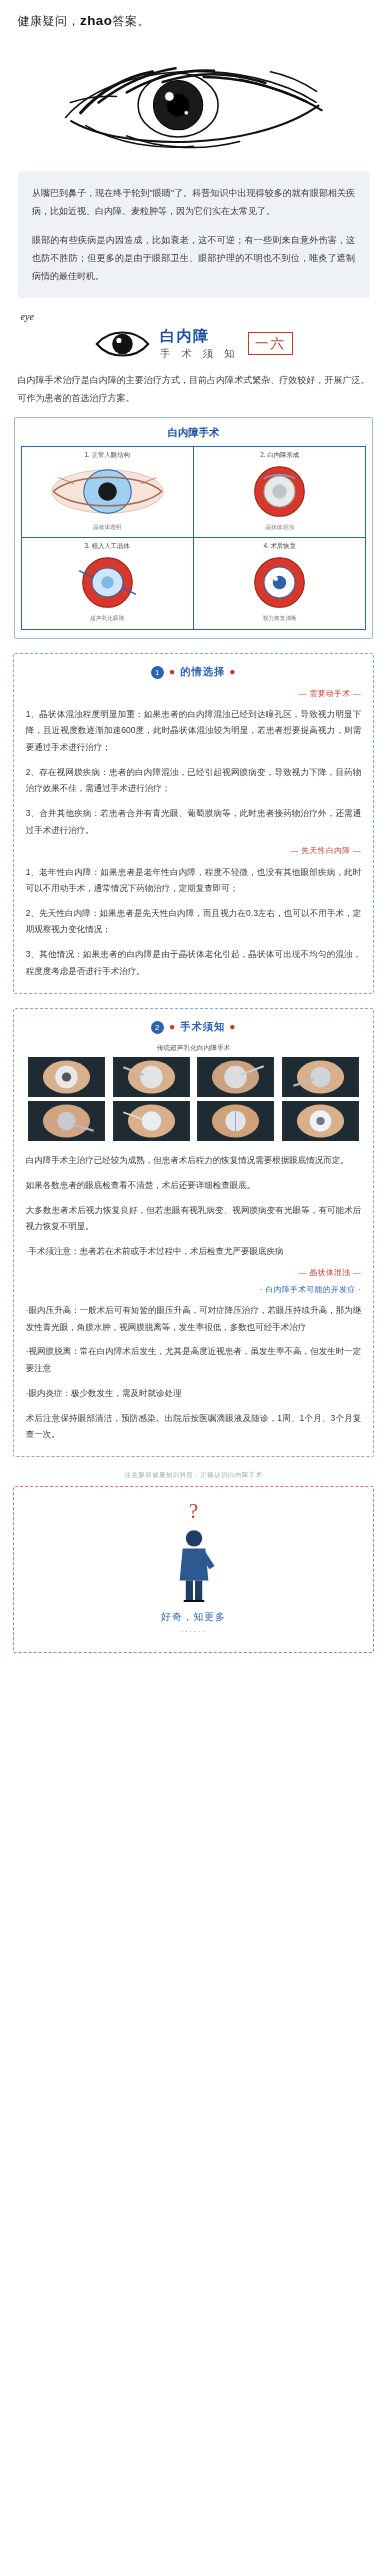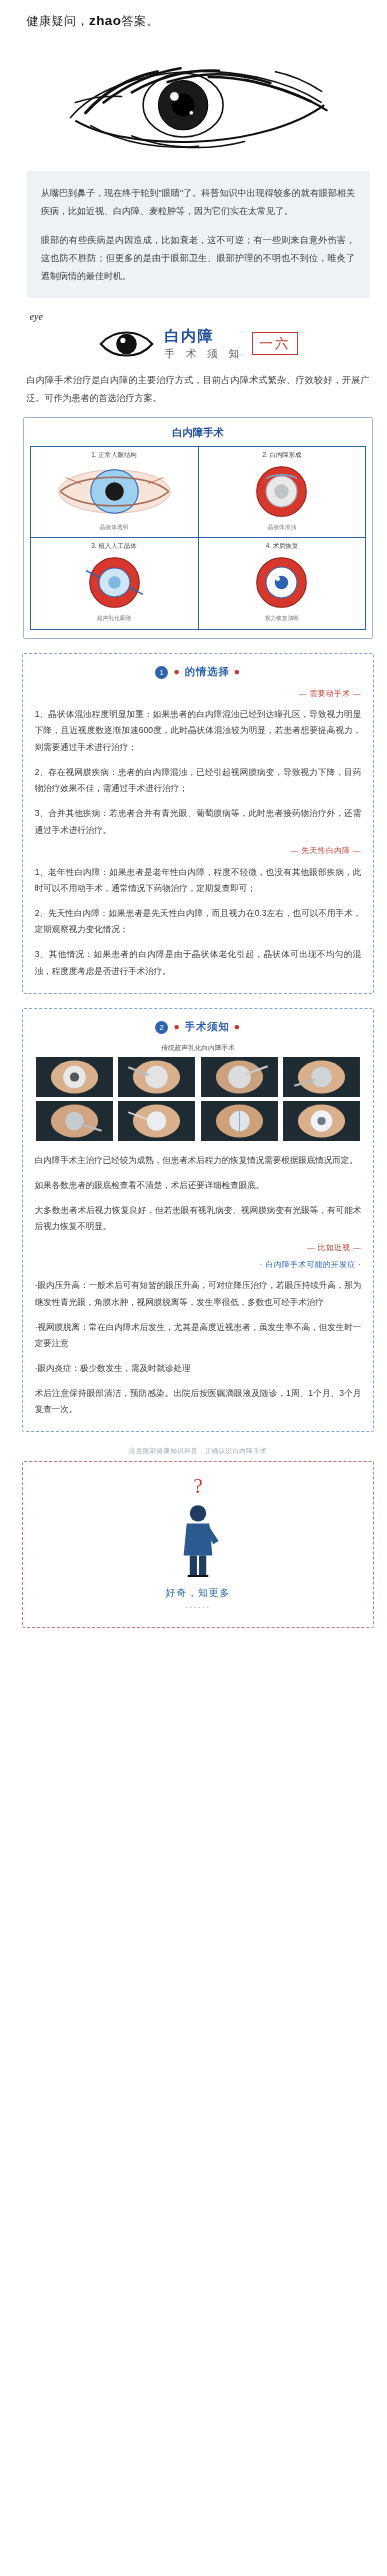--- a/index.html
+++ b/index.html
@@ -3,21 +3,21 @@
 <meta charset="utf-8">
 <style>
   * { box-sizing: border-box; }
   html, body { margin:0; padding:0; }
   body {
     width: 387px;
     background: #ffffff;
     font-family: "Liberation Sans", "DejaVu Sans", sans-serif;
     color: #333;
   }
-  .page { width: 387px; position: relative; overflow: hidden; padding-left: 9px; }
+  .page { width: 387px; position: relative; overflow: hidden; }
 
   
   .header {
     padding: 13.4px 17.5px 7.2px 17.5px;
     font-size: 12px;
     color: #2a2a2a;
     letter-spacing: 0.5px;
   }
   .header .brand { font-weight: bold; font-size: 13.4px; color:#111; }
 
@@ -438,22 +438,23 @@
               <circle cx="75" cy="39" r="21" fill="#f0f3f5"></circle>
               <circle cx="75" cy="39" r="8" fill="#6b7a86"></circle>
             </svg>
         </span>
       </div>
     </div>
 
     <p>白内障手术主治疗已经较为成熟，但患者术后程力的恢复情况需要根据眼底情况而定。</p>
     <p>如果各数患者的眼底检查看不清楚，术后还要详细检查眼底。</p>
     <p>大多数患者术后视力恢复良好，但若患眼有视乳病变、视网膜病变有光眼等，有可能术后视力恢复不明显。</p>
-
-    <div class="sub-head">— 比如近视 —</div>
+    <p>·手术须注意：患者若在术前或手术过程中，术后检查尤严要眼底疾病</p>
+
+    <div class="sub-head">— 晶状体混浊 —</div>
     <div class="sub-head blue">· 白内障手术可能的开发症 ·</div>
 
     <p>·眼内压升高：一般术后可有短暂的眼压升高，可对症降压治疗，若眼压持续升高，那为继发性青光眼，角膜水肿，视网膜脱离等，发生率很低，多数也可经手术治疗</p>
     <p>·视网膜脱离：常在白内障术后发生，尤其是高度近视患者，虽发生率不高，但发生时一定要注意</p>
     <p>·眼内炎症：极少数发生，需及时就诊处理</p>
 
     <p>术后注意保持眼部清洁，预防感染。出院后按医嘱滴眼液及随诊，1周、1个月、3个月复查一次。</p>
   </div>
 
   <div class="footer-note">注意眼部健康知识科普，正确认识白内障手术</div>

